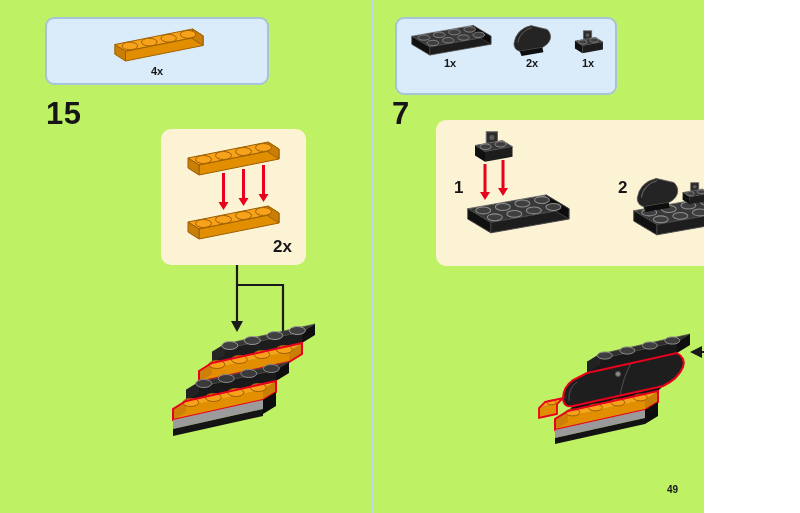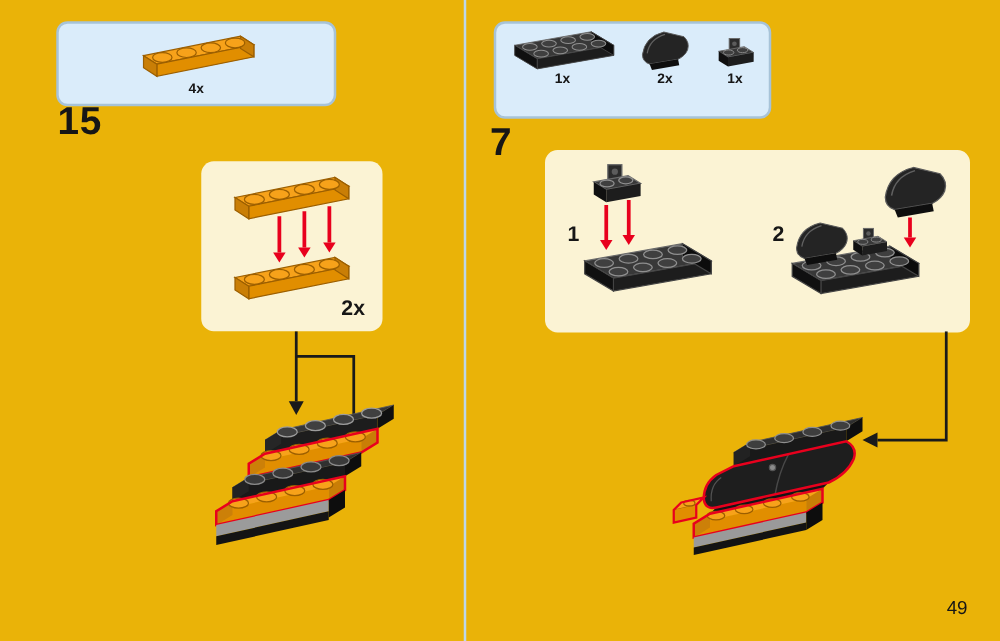--- a/index.html
+++ b/index.html
@@ -1,33 +1,33 @@
 <!DOCTYPE html>
 <html><head>
 <meta charset="utf-8">
 <style>
   html,body { margin:0; padding:0; }
   .page {
-    position:relative; width:800px; height:513px;
-    background:#eab308; overflow:hidden;
+    position:relative; width:704px; height:513px;
+    background:#bef264; overflow:hidden;
     font-family:"Liberation Sans", sans-serif; color:#161616;
   }
   .divider { position:absolute; left:371px; top:0; width:2px; height:513px; background:#bdd7eb; }
   .parts-box {
     position:absolute; background:#daecfa; border:2px solid #a7c3d8; border-radius:9px;
     display:flex; align-items:flex-end; justify-content:center; box-sizing:border-box;
   }
   .part { display:flex; flex-direction:column; align-items:center; }
   .part-qty { font-size:11px; font-weight:bold; margin-top:2px; line-height:1; }
   .step-number { position:absolute; font-size:31px; font-weight:800; letter-spacing:.5px; }
   .substep-box { position:absolute; background:#fbf3d4; border-radius:10px; }
   .repeat-qty { position:absolute; right:14px; bottom:8px; font-size:17px; font-weight:bold; }
   .substep-label { position:absolute; font-size:17px; font-weight:bold; }
   .abs { position:absolute; }
-  .page-number { position:absolute; right:26px; bottom:18px; font-size:15px; font-weight:normal; }
+  .page-number { position:absolute; right:26px; bottom:18px; font-size:10px; font-weight:bold; }
 </style>
 </head>
 <body>
 
 <div class="page">
 
   <svg width="0" height="0" style="position:absolute" aria-hidden="true">
     <defs>
       <g id="op">
         <polygon points="6,18 86,2 97,9 17,25" fill="#f7a21a" stroke="#9c5f00" stroke-width="1"></polygon>
@@ -76,21 +76,21 @@
 
     <div class="parts-box" style="left:45px;top:17px;width:224px;height:68px;padding-bottom:6px;">
       <div class="part">
         <svg width="97" height="37" viewBox="0 0 100 38">
             <use href="#op"></use>
           </svg>
         <div class="part-qty">4x</div>
       </div>
     </div>
 
-    <div class="step-number" style="left:46px;top:79px;">15</div>
+    <div class="step-number" style="left:46px;top:96px;">15</div>
 
     <div class="substep-box" style="left:161px;top:129px;width:145px;height:136px;">
       <svg class="abs" style="left:3px;top:5px;" width="140" height="115" viewBox="0 0 140 115">
         <use href="#op" transform="translate(18,6)"></use>
         <g stroke="#e8001d" stroke-width="3" fill="#e8001d">
           <line x1="59.5" y1="39" x2="59.5" y2="68"></line>
             <polygon points="54.5,68 64.5,68 59.5,76" stroke="none"></polygon>
           <line x1="79.5" y1="35" x2="79.5" y2="64"></line>
             <polygon points="74.5,64 84.5,64 79.5,72" stroke="none"></polygon>
           <line x1="99.5" y1="31" x2="99.5" y2="60"></line>

